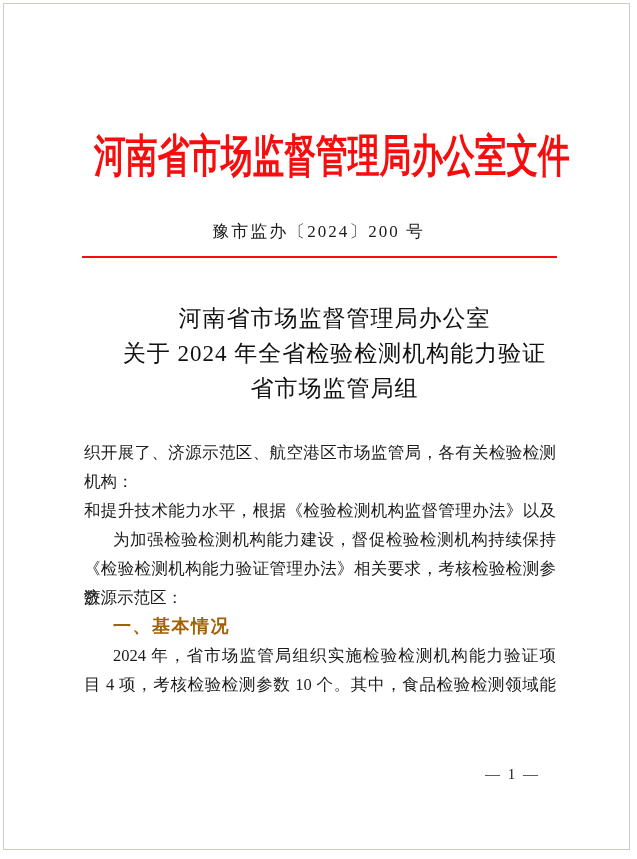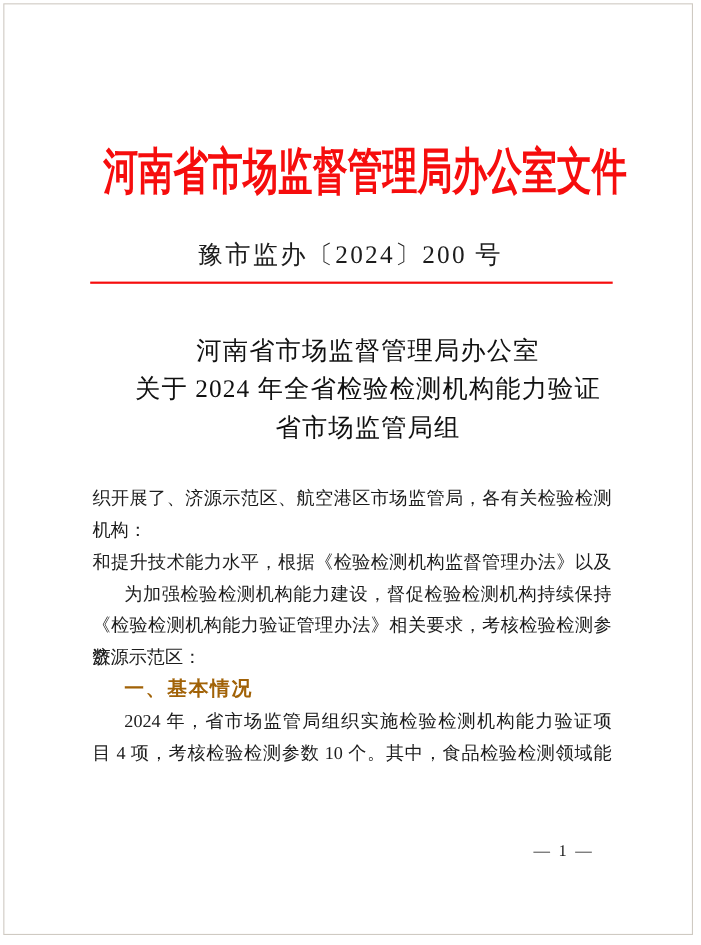--- a/index.html
+++ b/index.html
@@ -31,21 +31,21 @@
     white-space: nowrap;
     transform: scaleX(0.705);
     transform-origin: center;
     font-family: "Liberation Serif", "DejaVu Serif", serif;
   }
   .doc-number {
     position: absolute;
     left: 0; top: 221px;
     width: 637px;
     text-align: center;
-    font-size: 23px;
+    font-size: 17px;
     line-height: 22px;
     letter-spacing: 2px;
     color: #1c1c1c;
   }
   .red-line {
     position: absolute;
     left: 82px; top: 256px;
     width: 475px; height: 2px;
     background: #f60d0d;
   }

